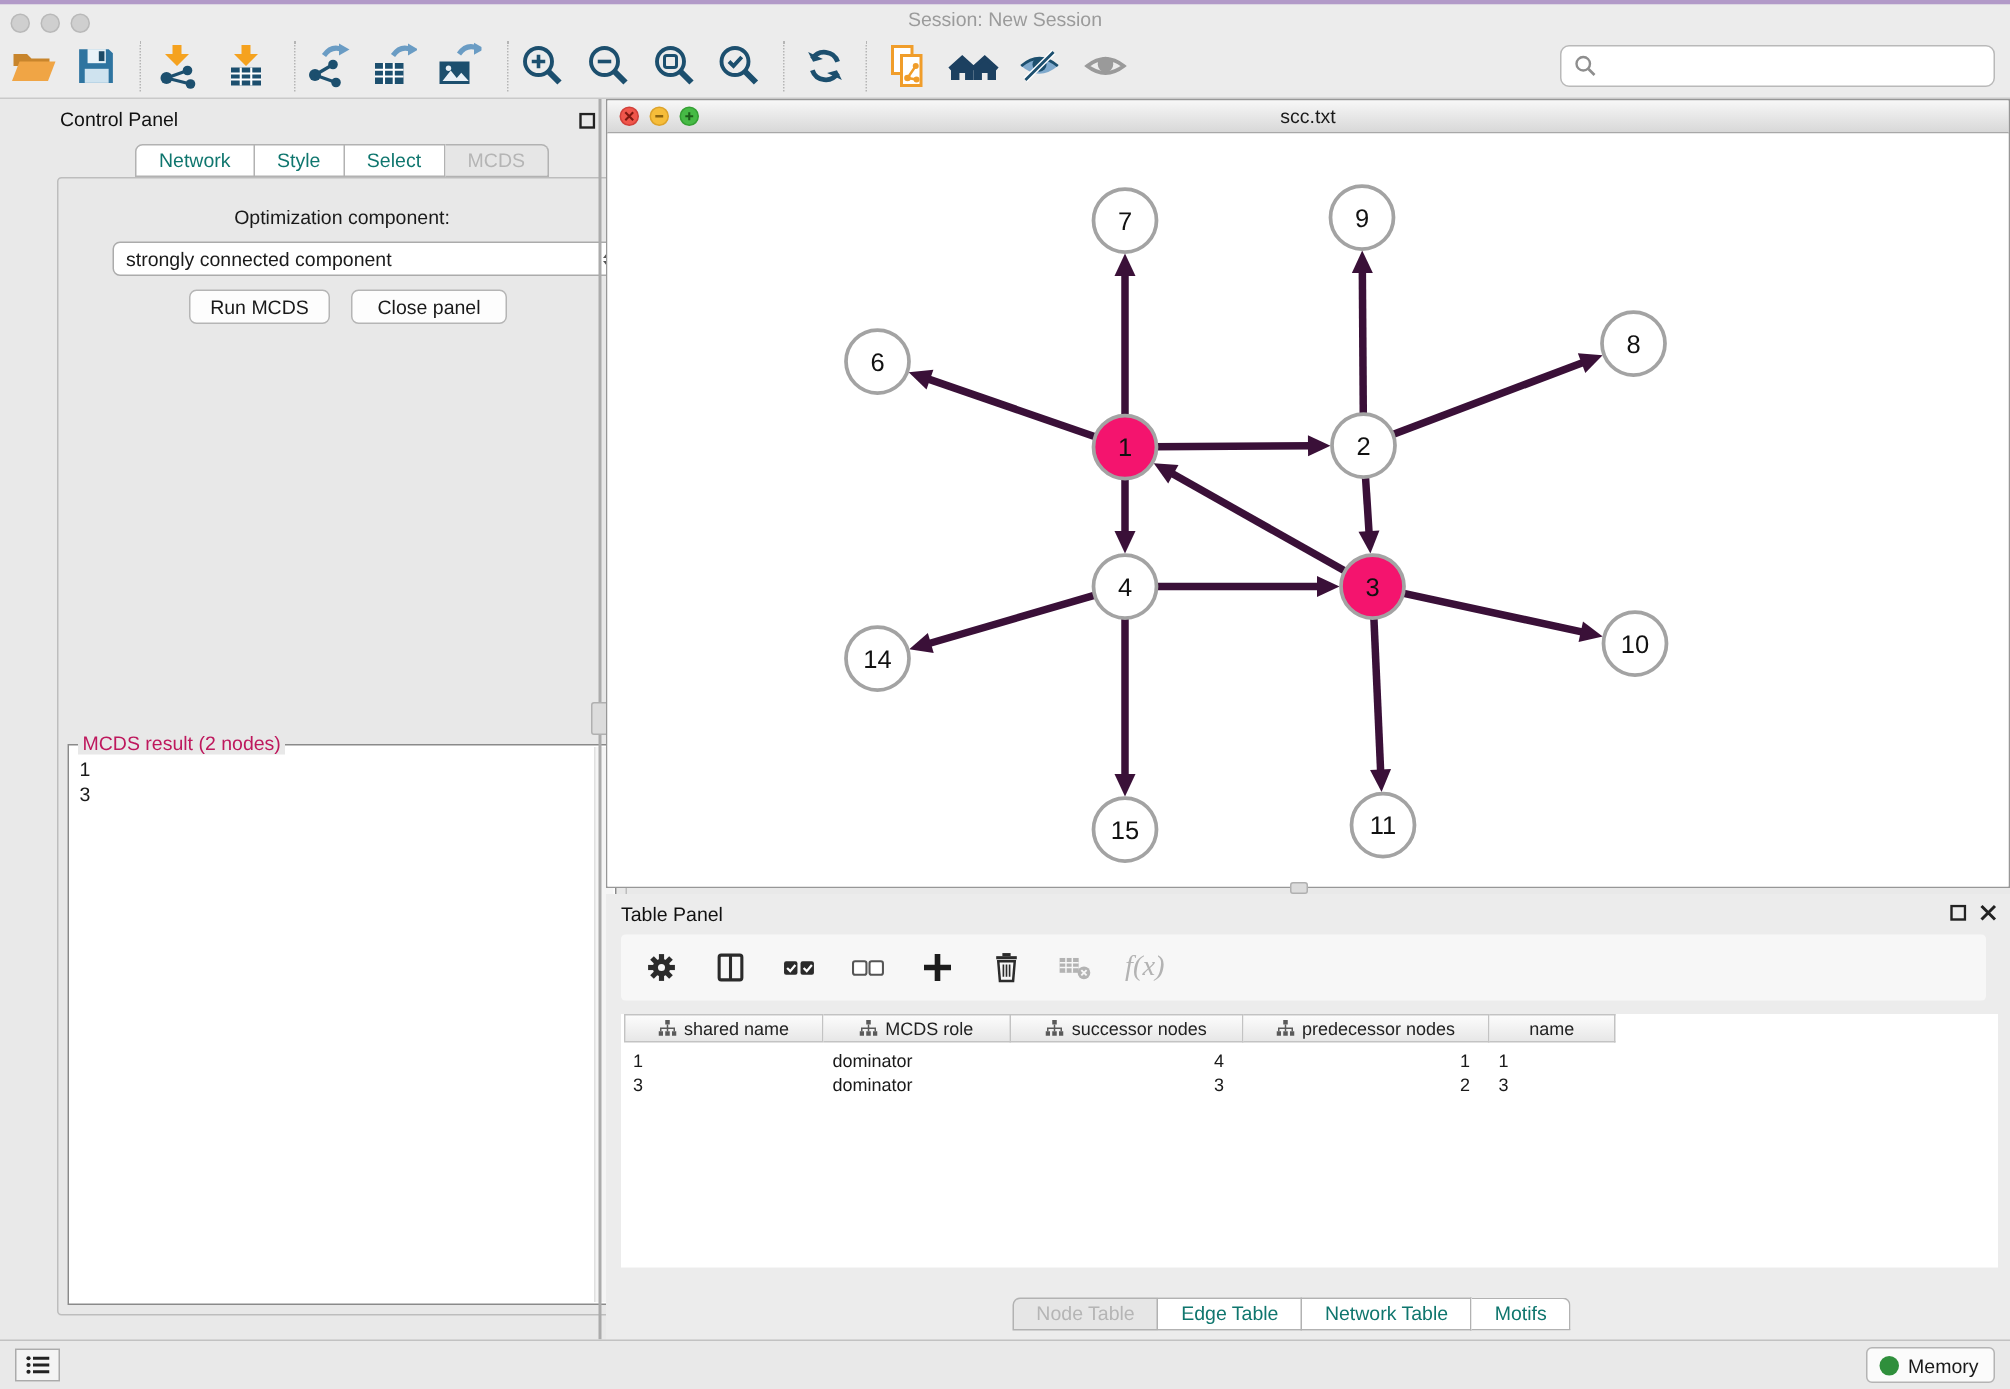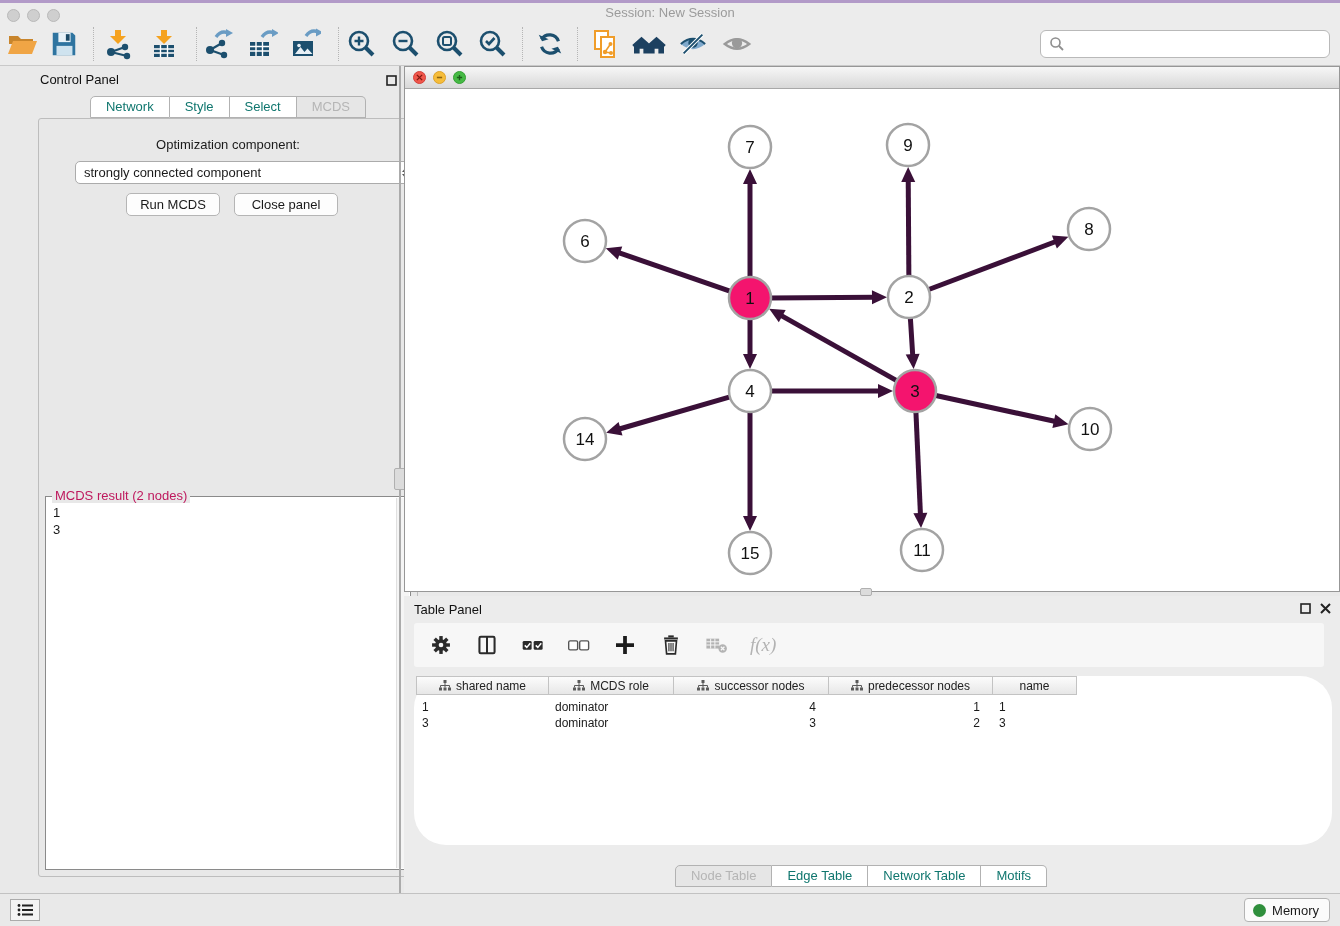--- a/index.html
+++ b/index.html
@@ -51,21 +51,21 @@
   .net-titlebar { position:absolute; left:0; top:0; width:100%; height:22px; background:linear-gradient(#f7f7f7,#d8d8d8); border-bottom:1px solid #a8a8a8; }
   .net-title { position:absolute; left:0; right:0; top:3px; text-align:center; font-size:13px; color:#1a1a1a; }
   .light { position:absolute; top:4px; width:13px; height:13px; border-radius:50%; display:flex; align-items:center; justify-content:center; }
   .net-canvas { position:absolute; left:0; top:22px; width:934px; height:502px; background:#fff; }
 
   
   .table-panel { position:absolute; left:404px; top:596px; width:936px; height:297px; background:#ececec; }
   .tp-toolbar { position:absolute; left:10px; right:16px; top:27px; height:44px; background:#f7f7f7; border-radius:3px; display:flex; align-items:center; gap:20px; padding-left:14px; }
   .tpi { display:flex; align-items:center; justify-content:center; width:26px; height:26px; }
   .fx { font-family:"Liberation Serif", serif; font-style:italic; font-size:19px; color:#b3b3b3; }
-  .tp-table { position:absolute; left:10px; right:8px; top:80px; height:169px; background:#fff;border-radius:32px; }
+  .tp-table { position:absolute; left:10px; right:8px; top:80px; height:169px; background:#fff; }
   .tp-headrow { position:absolute; left:2px; top:0; height:19px; display:flex; }
   .thcell { height:19px; background:linear-gradient(#fcfcfc,#e7e7e7); border:1px solid #c3c3c3; border-left:none; display:flex; align-items:center; justify-content:center; gap:5px; font-size:12px; color:#222; }
   .thcell:first-child { border-left:1px solid #c3c3c3; }
   .trow { position:absolute; left:2px; height:16px; display:flex; font-size:12px; }
   .tcell { height:16px; display:flex; align-items:center; }
   .al { justify-content:flex-start; padding-left:6px; }
   .ar { justify-content:flex-end; padding-right:13px; }
   .bottom-tabs { position:absolute; left:16px; right:38px; top:269px; display:flex; justify-content:center; }
 
   
@@ -278,20 +278,21 @@
       <span class="light" style="left:28px; background:#f6bd3a; border:1px solid #dda32a;">
         <svg width="7" height="7" viewBox="0 0 8 8">
             <path d="M1 4 h6" stroke="#8c6410" stroke-width="1.8"></path>
           </svg>
       </span>
       <span class="light" style="left:48px; background:#46ba45; border:1px solid #34a033;">
         <svg width="7" height="7" viewBox="0 0 8 8">
             <path d="M4 1 v6 M1 4 h6" stroke="#1c5e1a" stroke-width="1.6"></path>
           </svg>
       </span>
+      <div class="net-title">scc.txt</div>
     </div>
     <div class="net-canvas">
       <svg width="934" height="502" viewBox="0 0 934 502" font-family="Liberation Sans, sans-serif">
           <line x1="345" y1="190" x2="345" y2="92" stroke="#3a1038" stroke-width="5"></line>
           <polygon points="345,80 352,95 338,95" fill="#3a1038"></polygon>
           <line x1="327.04138609610743" y1="202.7961151968371" x2="212.13646698591307" y2="163.1016885951336" stroke="#3a1038" stroke-width="5"></line>
           <polygon points="200.79418452029668,159.18344556155705 217.2576793719035,157.46491791525153 212.68639583273082,170.69758079180394" fill="#3a1038"></polygon>
           <line x1="363.99962423487295" y1="208.88050550795677" x2="470.00067242180626" y2="208.21383224891946" stroke="#3a1038" stroke-width="5"></line>
           <polygon points="482.0004350964629,208.13836204341848 467.0447560396844,215.23256136051106 466.9567074665999,201.23283824007837" fill="#3a1038"></polygon>
           <line x1="345" y1="228" x2="345" y2="268" stroke="#3a1038" stroke-width="5"></line>

